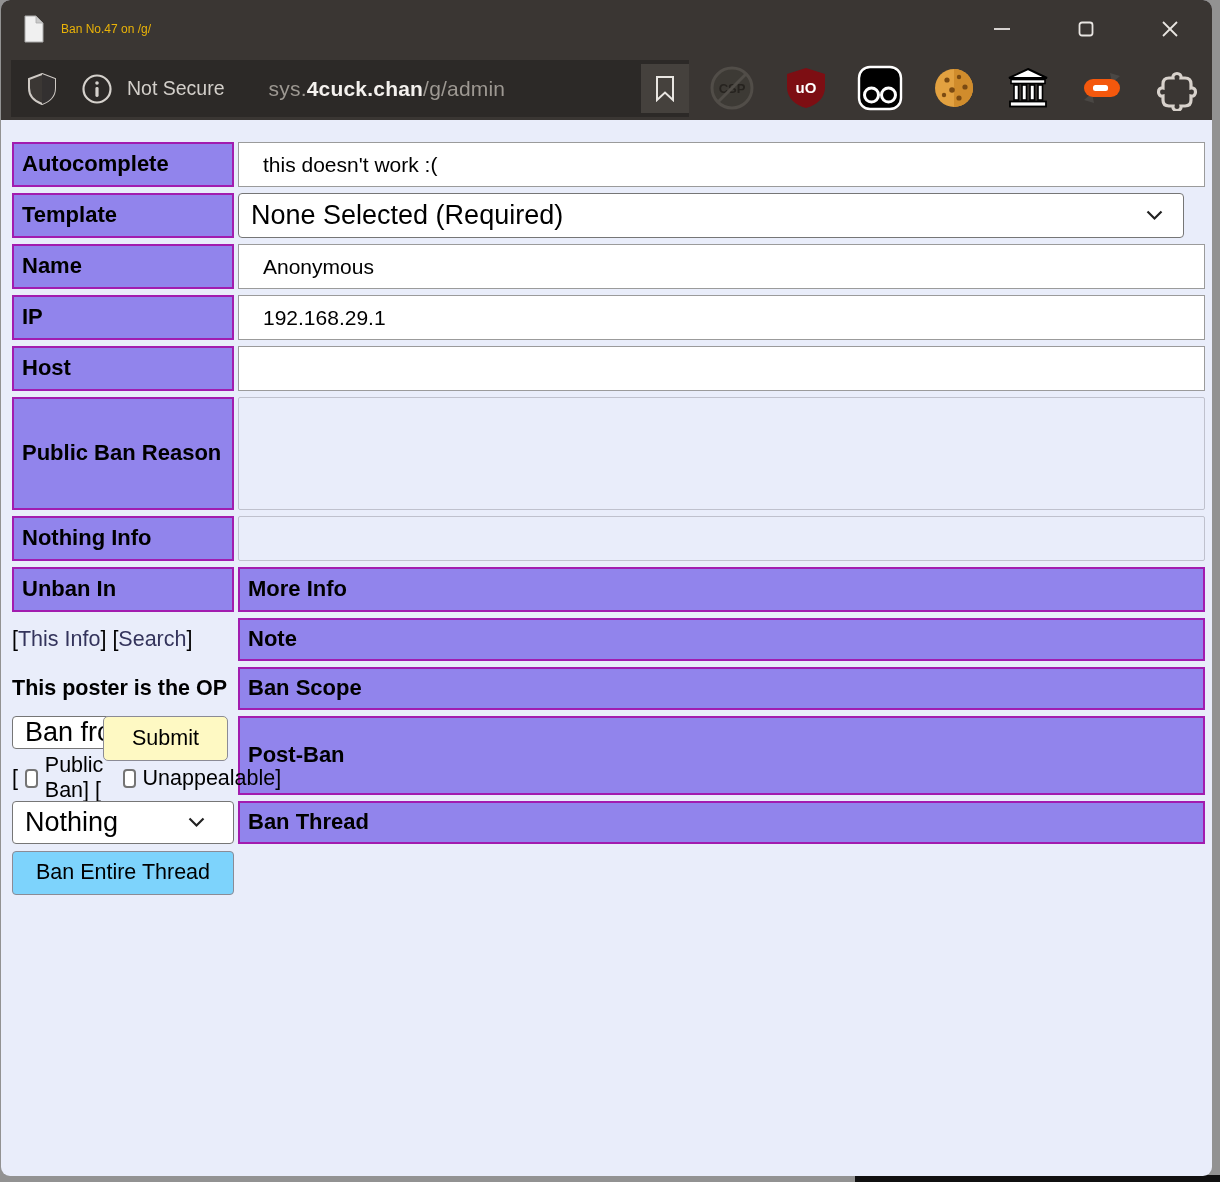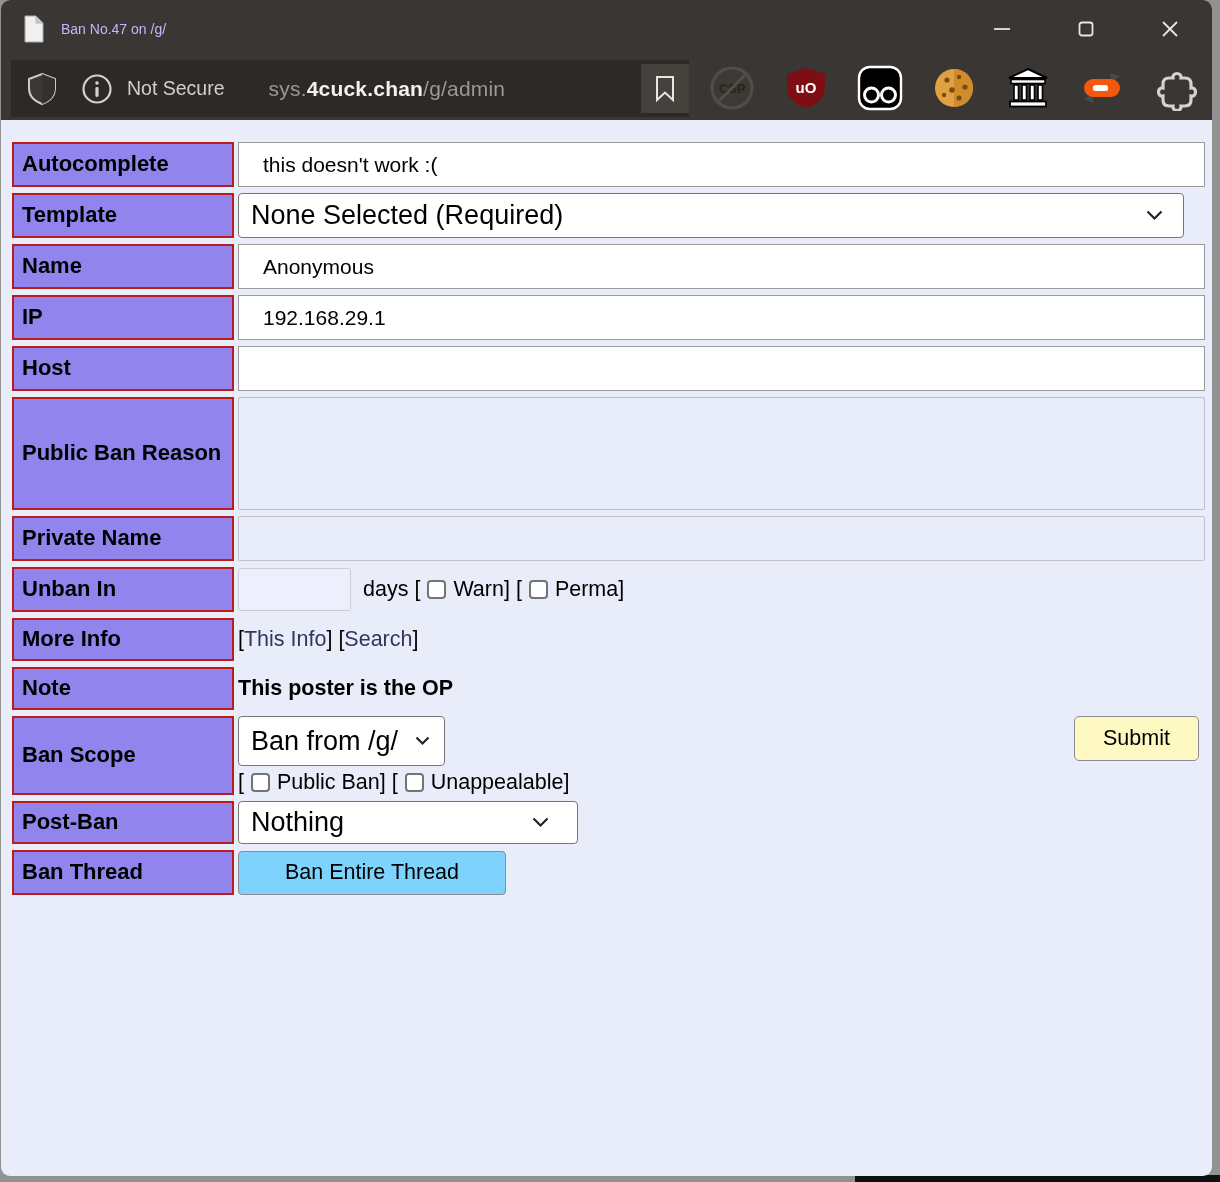--- a/index.html
+++ b/index.html
@@ -9,21 +9,21 @@
     font-family:"Liberation Sans", sans-serif;
   }
   .behind-dark{position:absolute;left:855px;right:0;bottom:0;height:7px;background:#101010;z-index:0;}
   .window{
     position:absolute;left:1px;top:0;right:8px;bottom:6px;
     border-radius:9px;overflow:hidden;background:#e9edfa;z-index:1;
   }
   
   .titlebar{height:57px;background:#3a3633;position:relative;display:flex;align-items:center;}
   .doc-icon{margin-left:22px;display:flex;}
-  .title-text{margin-left:16px;color:#c4b5fd;font-size:14px;}
+  .title-text{margin-left:16px;color:#eab308;font-size:12px;}
   .win-controls{position:absolute;right:0;top:0;height:57px;display:flex;}
   .win-btn{width:84px;height:57px;display:flex;align-items:center;justify-content:center;background:transparent;border:none;cursor:pointer;}
   
   .toolbar{height:63px;background:#3a3633;position:relative;}
   .addressbar{
     position:absolute;left:10px;top:3px;width:678px;height:57px;
     background:#2c2927;display:flex;align-items:center;
   }
   .sec-shield{margin-left:16px;display:flex;}
   .sec-info{margin-left:24px;display:flex;}
@@ -35,21 +35,21 @@
   .ext-row{position:absolute;left:708px;top:8px;display:flex;gap:28px;}
   .ext-btn{width:46px;height:46px;display:flex;align-items:center;justify-content:center;background:transparent;border:none;padding:0;cursor:pointer;}
   
   .ban-form{
     margin:22px 0 0 11px;position:relative;
     display:grid;grid-template-columns:222px 967px;
     grid-template-rows:45px 45px 45px 45px 45px 113px 45px 45px 43px 43px 79px 43px 45px;
     gap:6px 4px;
   }
   .lbl{
-    background:#9184ec;border:2px solid #b91c1c;box-sizing:border-box;
+    background:#9184ec;border:2px solid #a21caf;box-sizing:border-box;
     font-weight:bold;font-size:22px;line-height:1.22;color:#000;
     display:flex;align-items:center;padding:2px 8px;
   }
   .val{position:relative;display:flex;align-items:center;font-size:21.5px;color:#000;}
   .ti{
     width:100%;height:100%;box-sizing:border-box;background:#fff;
     border:1px solid #9b9b9b;border-radius:0;font-size:21px;padding:0 24px;
     font-family:"Liberation Sans", sans-serif;color:#000;
   }
   .ta{
@@ -242,34 +242,26 @@
     <div class="lbl">Host</div>
     <div class="val">
       <input class="ti" type="text" value="" style="">
     </div>
 
     <div class="lbl">Public Ban Reason</div>
     <div class="val">
       <textarea class="ta" style=""></textarea>
     </div>
 
-    <div class="lbl">Private Name</div>
+    <div class="lbl">Nothing Info</div>
     <div class="val">
       <textarea class="ta" style=""></textarea>
     </div>
 
     <div class="lbl">Unban In</div>
-    <div class="val">
-      <input class="small-input" type="text" value="" style="">
-      <span class="after-days">days [</span>
-      <span class="cb"></span>
-      <span>Warn] [</span>
-      <span class="cb"></span>
-      <span>Perma]</span>
-    </div>
 
     <div class="lbl">More Info</div>
     <div class="val">
       <span>[</span>
         <span class="link">This Info</span>
         <span>] [</span>
         <span class="link">Search</span>
         <span>]</span>
     </div>
 

